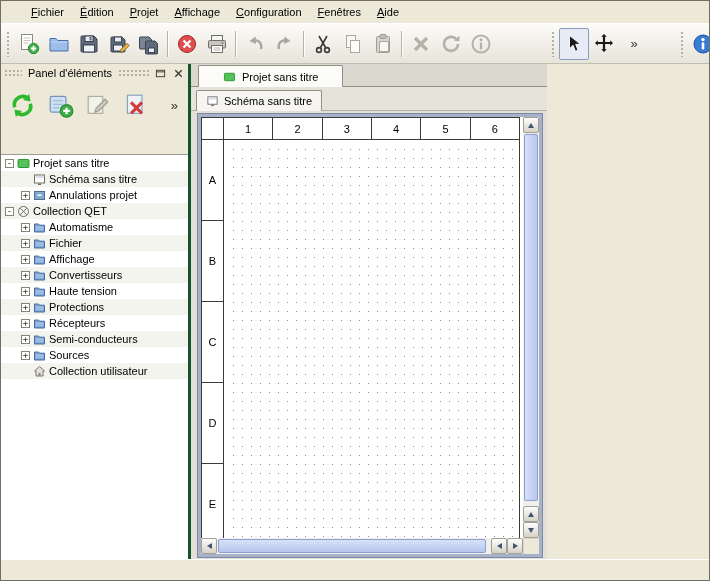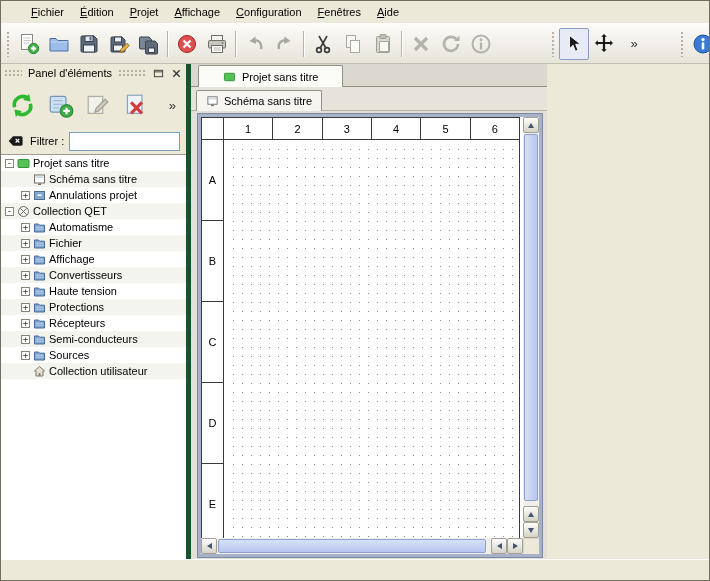--- a/index.html
+++ b/index.html
@@ -30,21 +30,21 @@
 
   
   .dock-title{height:18px;display:flex;align-items:center;gap:4px;padding:0 3px;background:#ece9d8}
   .grip{height:9px;background-image:radial-gradient(#b3b0a4 1px,transparent 1.2px);background-size:4px 4px}
   .grip.small{width:18px}.grip.flex{flex:1}
   .dock-title .title{padding:0 2px;white-space:nowrap}
   .dock-btn{width:14px;height:14px;display:flex;align-items:center;justify-content:center}
   .dock-btn svg{width:11px;height:11px;display:block}
 
   
-  .left-dock{position:absolute;left:0;top:63px;width:190px;bottom:21px;border-right:5px solid #14532d}
+  .left-dock{position:absolute;left:0;top:63px;width:190px;bottom:21px;border-right:3px solid #14532d}
   .panel-toolbar{height:46px;display:flex;align-items:center;gap:9px;padding:0 7px;background:#ece9d8}
   .pt-btn{display:flex}
   .pt-btn svg{width:29px;height:29px;display:block}
   .pt-chev{margin-left:auto;padding-right:3px}
   .filter-row{height:26px;display:flex;align-items:center;gap:5px;padding:0 6px;background:#ece9d8}
   .filter-ico svg{width:18px;height:16px;display:block}
   .filter-input{flex:1;height:19px;border:1px solid #7f9db9;background:#fff;font:inherit;padding:0 3px;min-width:0}
   .tree{position:absolute;left:0;right:0;top:90px;bottom:0;background:#fff;
         border-top:1px solid #9d9a8f;overflow:hidden}
   .tree-row{height:16px;display:flex;align-items:center;gap:3px}
@@ -304,30 +304,20 @@
           </svg>
         </div>
         <div class="pt-btn">
           <svg viewBox="0 0 24 24">
             <rect x="4.5" y="3.5" width="12" height="15" fill="#eef3f9" stroke="#8aa5c0"></rect>
             <path d="M7.5 9.5l9 9M16.5 9.5l-9 9" stroke="#d43c3c" stroke-width="2.6" fill="none"></path>
           </svg>
         </div>
         <div class="chev pt-chev">»</div>
       </div>
-    <div class="filter-row">
-      <span class="filter-ico">
-          <svg viewBox="0 0 24 22">
-            <path d="M8 4.5h11a2 2 0 0 1 2 2v9a2 2 0 0 1-2 2H8l-6-6.5z" fill="#1a1a1a"></path>
-            <path d="M11.5 8l5 5M16.5 8l-5 5" stroke="#fff" stroke-width="1.7" fill="none"></path>
-          </svg>
-        </span>
-      <span>Filtrer :</span>
-      <input class="filter-input" type="text" value="" style="">
-    </div>
     <div class="tree">
         <div class="tree-row" style="padding-left: 4px;">
           <span class="expander">-</span>
           <span class="tree-ico">
             <svg viewBox="0 0 13 13">
               <rect x="1" y="2.5" width="11" height="8" rx="1" fill="#54c257" stroke="#2f9638"></rect>
             </svg>
           </span>
           <span class="tree-label">Projet sans titre</span>
         </div>

